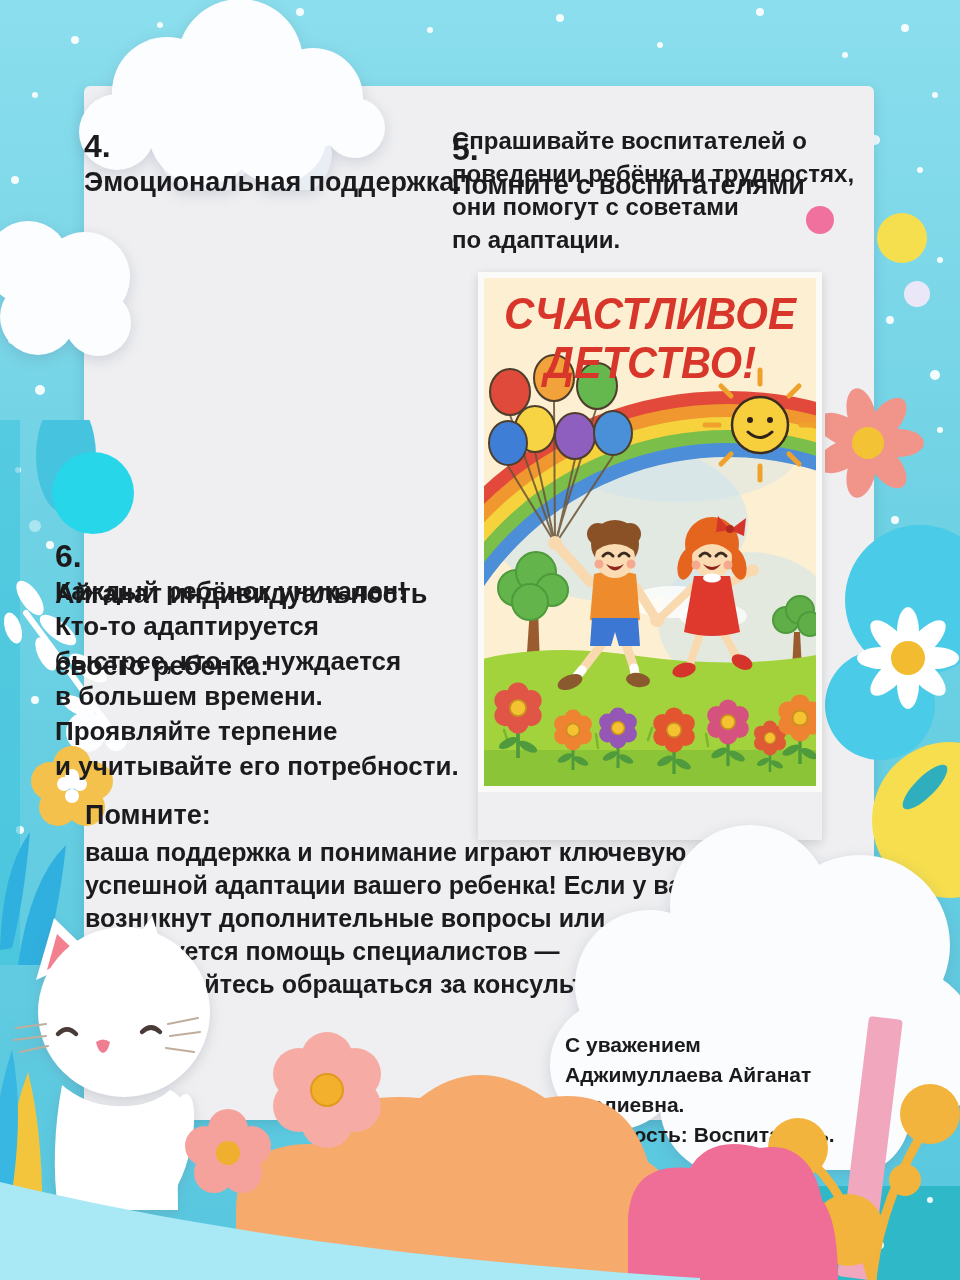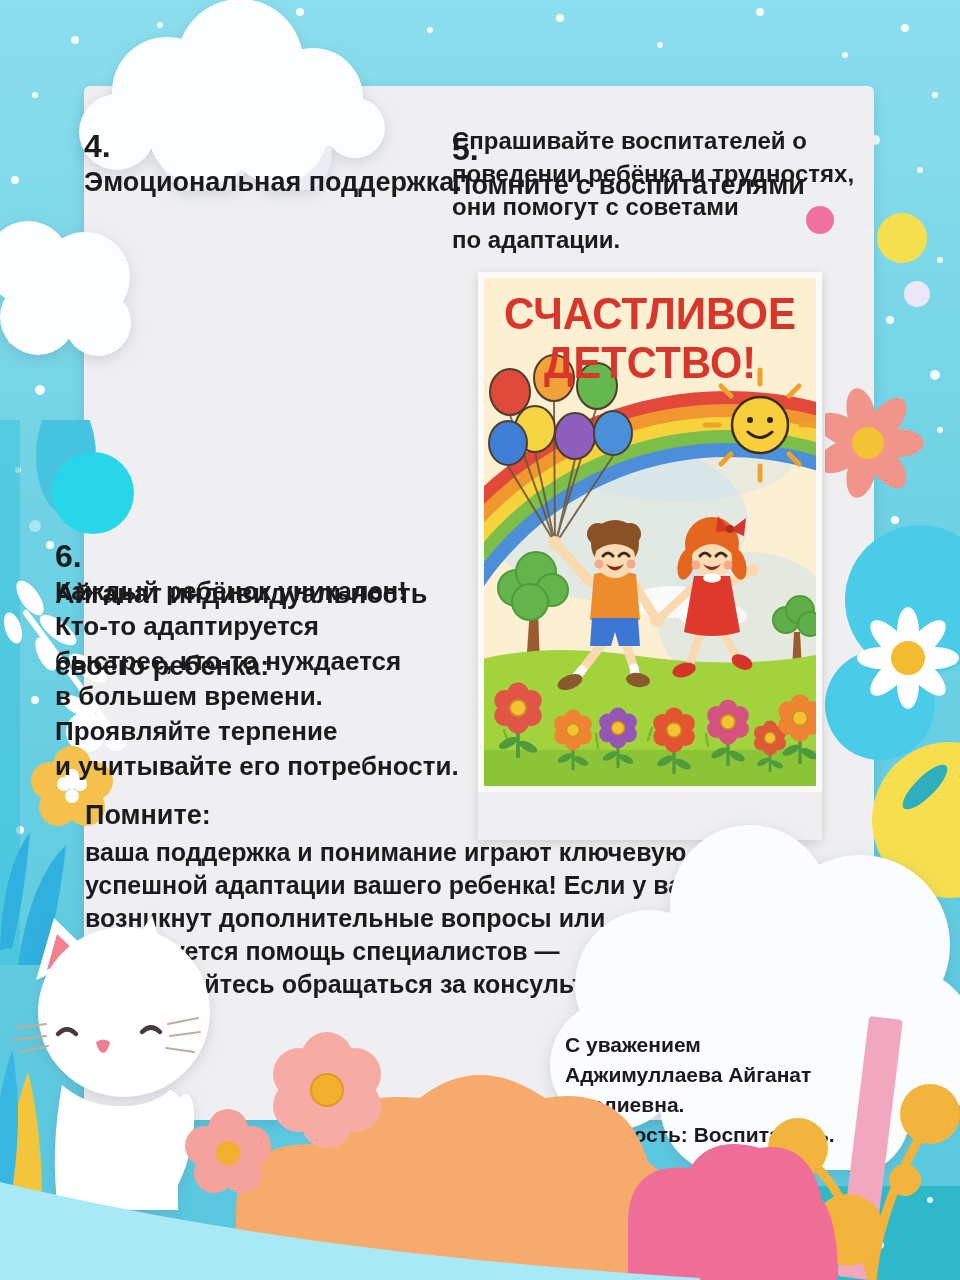--- a/index.html
+++ b/index.html
@@ -13,21 +13,21 @@
   .txt{position:absolute;color:#1B1B1D;font-weight:700;text-align:left;white-space:pre-line;}
   .num{font-size:32px;}
   .t27{font-size:27px;line-height:34px;}
   .b26{font-size:26px;line-height:36px;}
   .b25{font-size:25px;line-height:33px;}
   .b24{font-size:24px;line-height:33px;}
   .b35{font-size:26px;line-height:35px;}
   .sig{font-size:21px;line-height:30px;}
   .pinkdot{position:absolute;left:806px;top:206px;width:28px;height:28px;border-radius:50%;background:#F0719E;}
   .badge6{position:absolute;left:52px;top:452px;width:82px;height:82px;border-radius:50%;background:#27D6E9;}
-  .poster{position:absolute;left:478px;top:272px;width:344px;height:568px;box-shadow:0 3px 10px rgba(0,0,0,.14);}
+  .poster{position:absolute;left:478px;top:272px;width:344px;height:568px;box-shadow:0 3px 10px rgba(0,0,0,.14);font-style:italic;}
   svg{display:block;}
   .shadowed{filter:drop-shadow(0 4px 7px rgba(90,110,140,.22));}
 </style>
 </head>
 <body>
 
 <div class="stage">
 
   <div class="dotset" style="left:71px;top:36px;width:8px;height:8px;opacity:.92;
        box-shadow:85px -15px 0 -1px #fff,225px -28px 0 0 #fff,355px -10px 0 -1px #fff,

